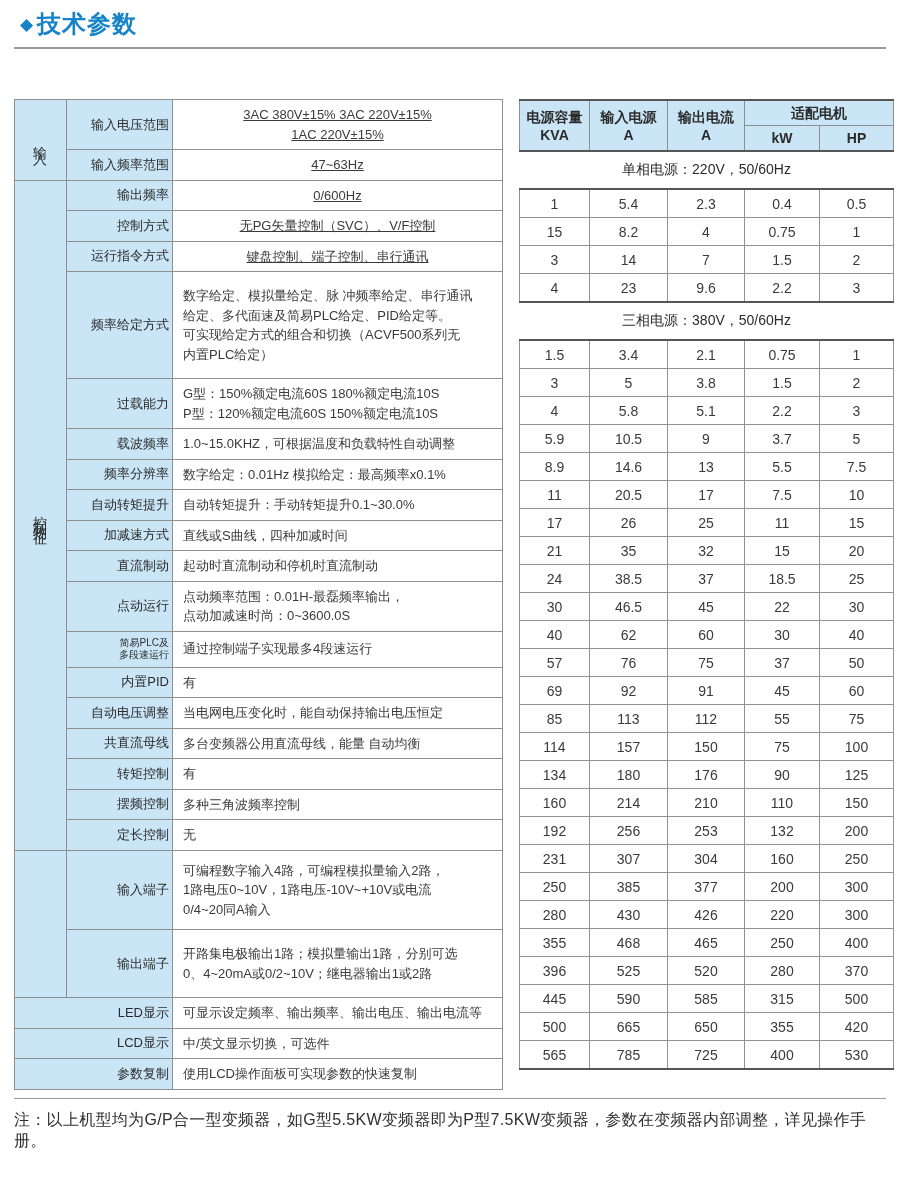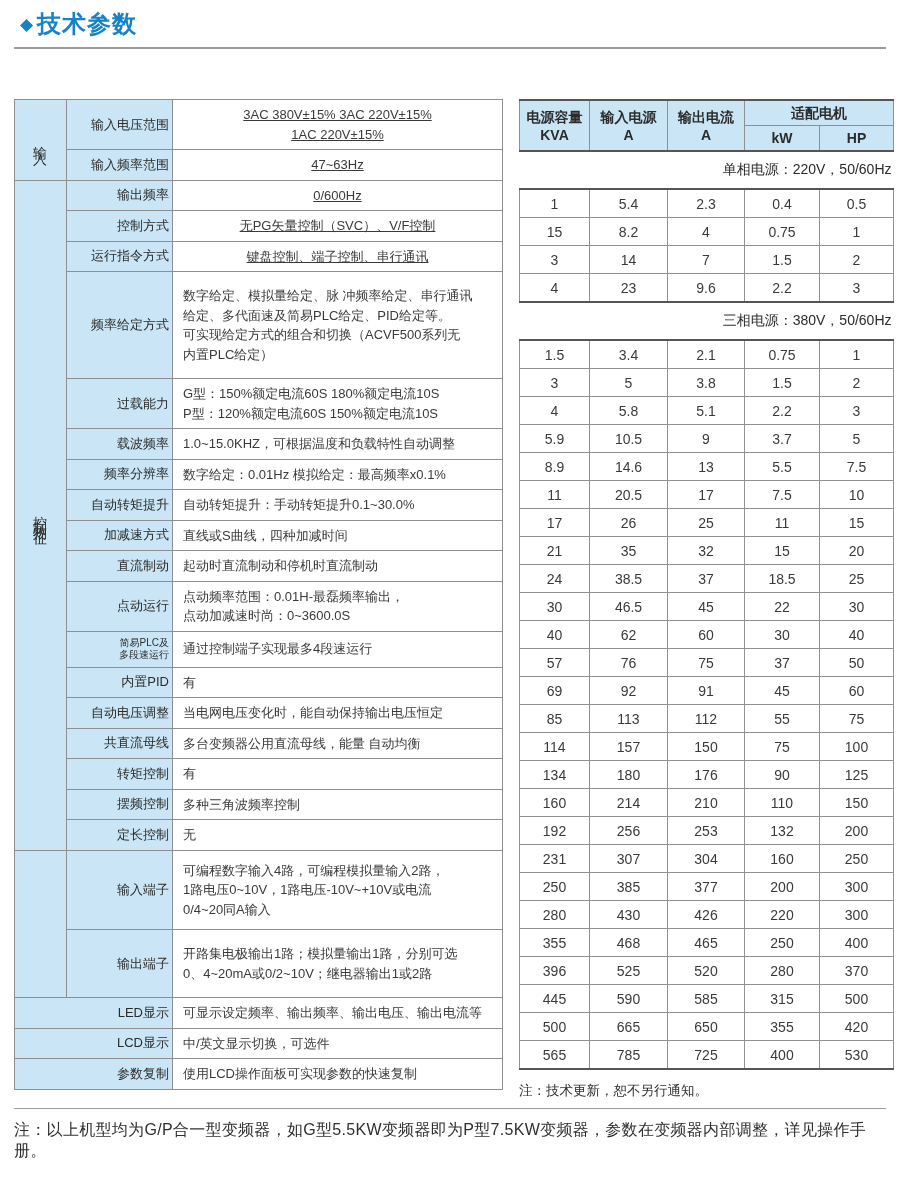--- a/index.html
+++ b/index.html
@@ -34,21 +34,21 @@
   .spec .lbl.merged { text-align:right; }
 
   
   .right-col { width:374px; }
   table.rating { border-collapse:collapse; width:374px; font-size:14px; text-align:center; table-layout:fixed;
                  border-top:2px solid #555; border-bottom:2px solid #555; }
   .rating th { background:#cae6f6; border:1px solid #8f8f8f; padding:3px 2px; font-weight:600; color:#2b2b2b; font-size:14px; line-height:1.3; }
   .rating th .l2 { display:block; font-weight:600; }
   .rating td { border:1px solid #919191; padding:5.5px 2px; color:#3a3a3a; }
   .rating tr.section td { border-left:none; border-right:none; border-top:2px solid #555; border-bottom:2px solid #555;
-                          background:#fff; padding:9px 2px; color:#2b2b2b;text-align:right; }
+                          background:#fff; padding:9px 2px; color:#2b2b2b; }
   .rating thead tr:first-child th { border-top:2px solid #555; }
   .rating thead tr:last-child th { border-bottom:2px solid #555; }
   .rating-note { margin-top:12px; font-size:13.5px; color:#2f2f2f; }
 
   
   .bottom-rule { border:none; border-top:1px solid #9b9b9b; margin:8px 0 0 0; }
   .bottom-note { margin-top:11px; font-size:16px; color:#2f2f2f; letter-spacing:0.3px; }
 </style>
 </head>
 <body>
@@ -431,21 +431,20 @@
             </tr>
             <tr>
               <td>565</td>
               <td>785</td>
               <td>725</td>
               <td>400</td>
               <td>530</td>
             </tr>
           </tbody>
       </table>
-      <div class="rating-note">注：技术更新，恕不另行通知。</div>
     </div>
 
   </div>
 
   <hr class="bottom-rule">
   <div class="bottom-note">注：以上机型均为G/P合一型变频器，如G型5.5KW变频器即为P型7.5KW变频器，参数在变频器内部调整，详见操作手册。</div>
 
 </div>
 
 </body></html>

